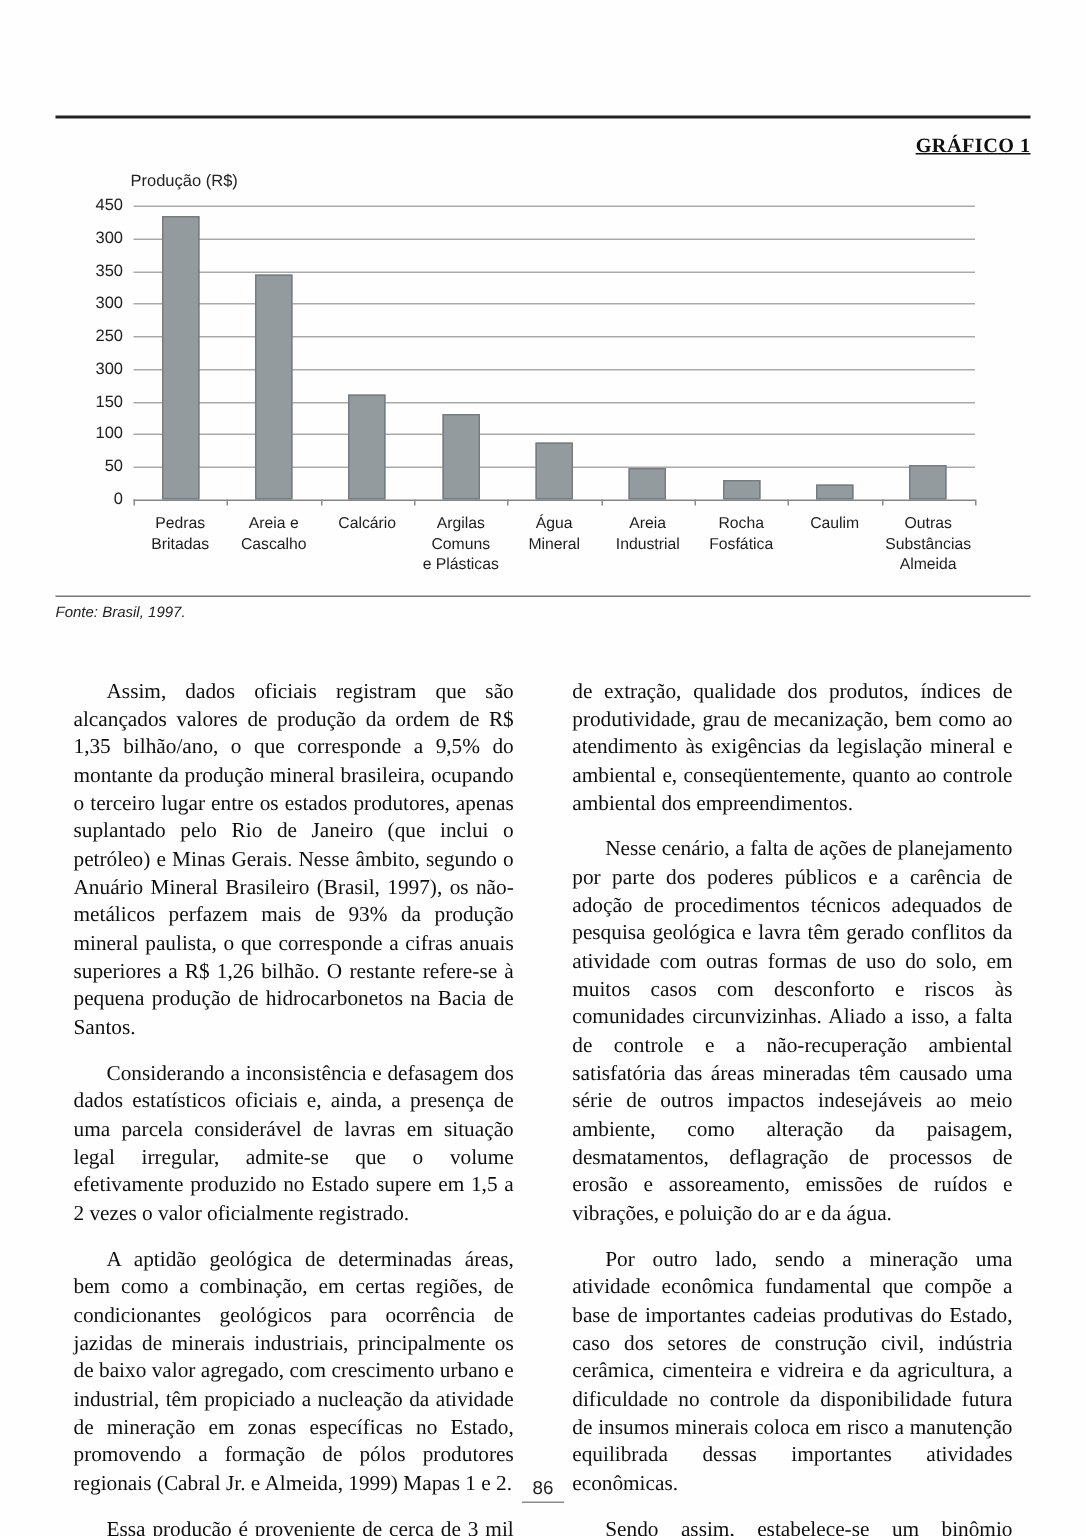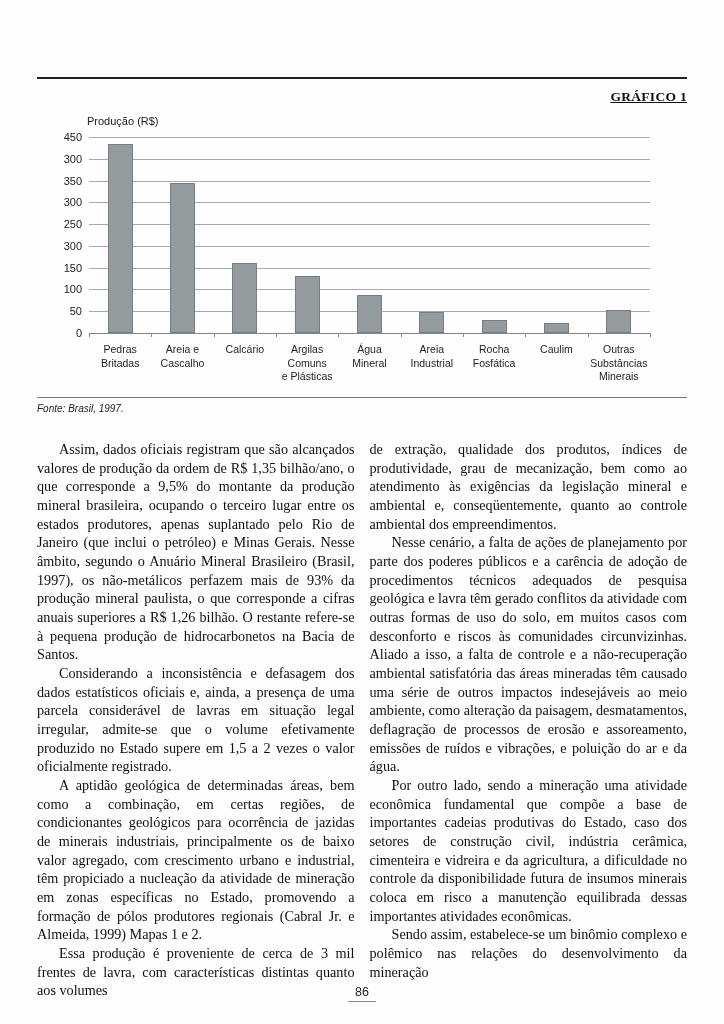--- a/index.html
+++ b/index.html
@@ -103,21 +103,21 @@
   
   .columns{
     display:flex;gap:15px;
     margin-top:26px;
     text-align:justify;
     font-size:14.2px;line-height:1.315;
     color:#0e0e0e;
     hyphens:auto;
   }
   .col{flex:1;min-width:0;}
-  .col p{margin:0;}
+  .col p{margin:12px;}
   .col p.indent{text-indent:1.55em;}
   
   .folio{
     position:absolute;
     bottom:22px;left:0;right:0;
     text-align:center;
   }
   .folio span{
     display:inline-block;
     font-family:"Liberation Sans", sans-serif;
@@ -191,21 +191,21 @@
 e Plásticas</div>
           <div class="xcell">Água
 Mineral</div>
           <div class="xcell">Areia
 Industrial</div>
           <div class="xcell">Rocha
 Fosfática</div>
           <div class="xcell">Caulim</div>
           <div class="xcell">Outras
 Substâncias
-Minerais</div>
+Almeida</div>
         </div>
     </div>
 
     <div class="fig-rule"></div>
     <div class="fig-source">Fonte: Brasil, 1997.</div>
   </div>
 
   <div class="columns">
     <div class="col">
         <p class="indent">Assim, dados oficiais registram que são alcançados valores de produção da ordem de R$ 1,35 bilhão/ano, o que corresponde a 9,5% do montante da produção mineral brasileira, ocupando o terceiro lugar entre os estados produtores, apenas suplantado pelo Rio de Janeiro (que inclui o petróleo) e Minas Gerais. Nesse âmbito, segundo o Anuário Mineral Brasileiro (Brasil, 1997), os não-metálicos perfazem mais de 93% da produção mineral paulista, o que corresponde a cifras anuais superiores a R$ 1,26 bilhão. O restante refere-se à pequena produção de hidrocarbonetos na Bacia de Santos.</p>

